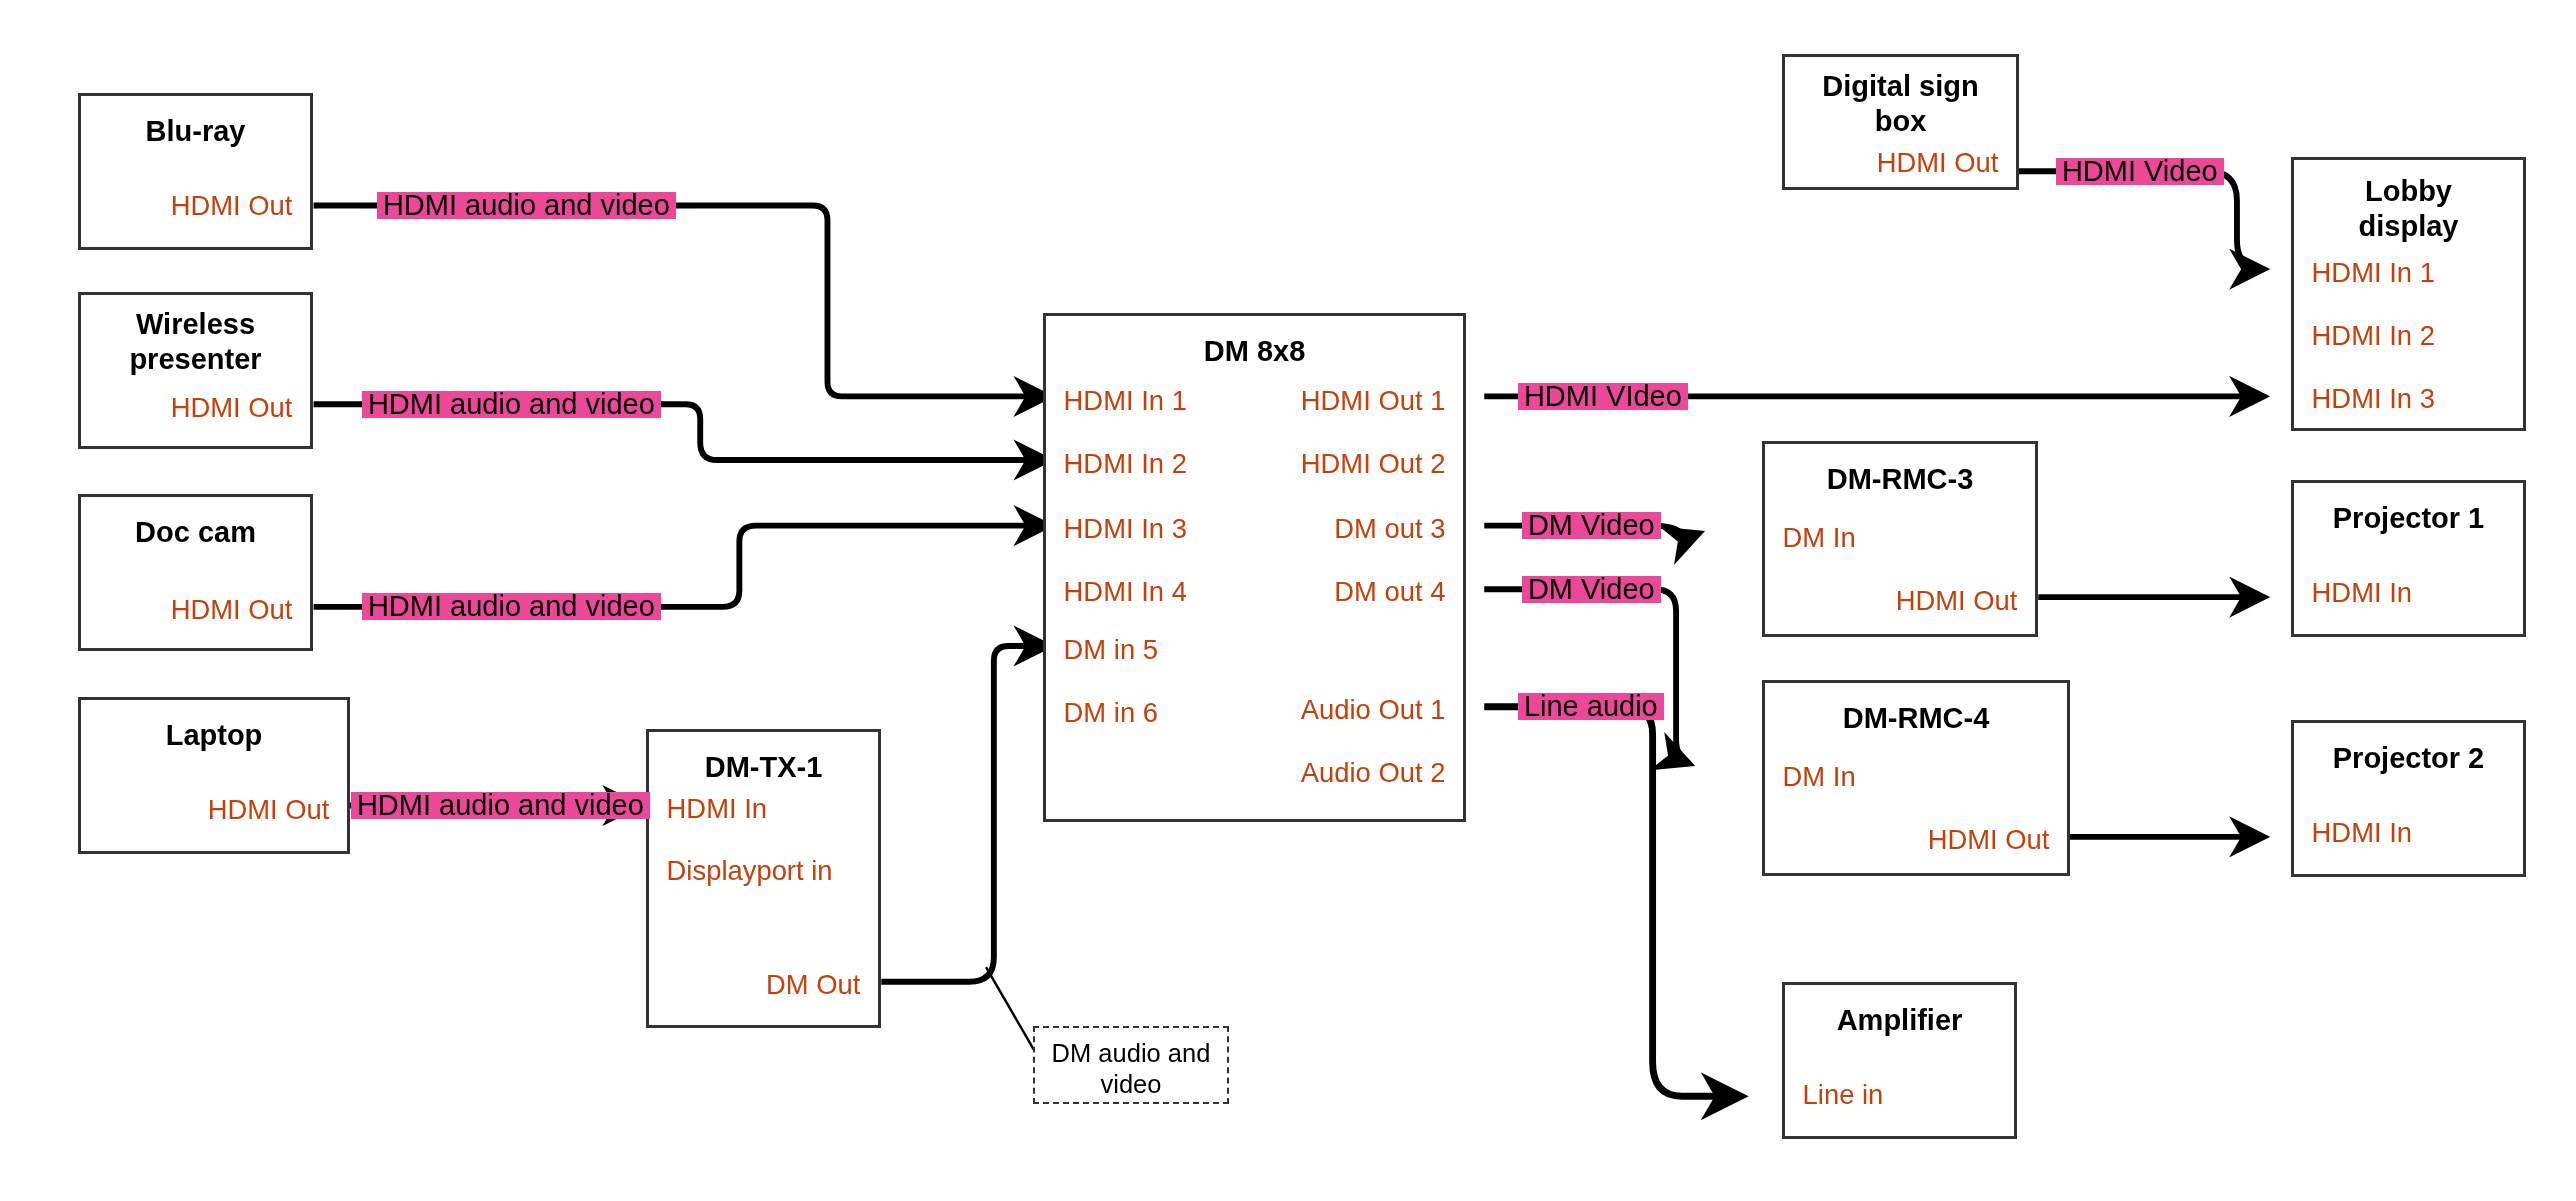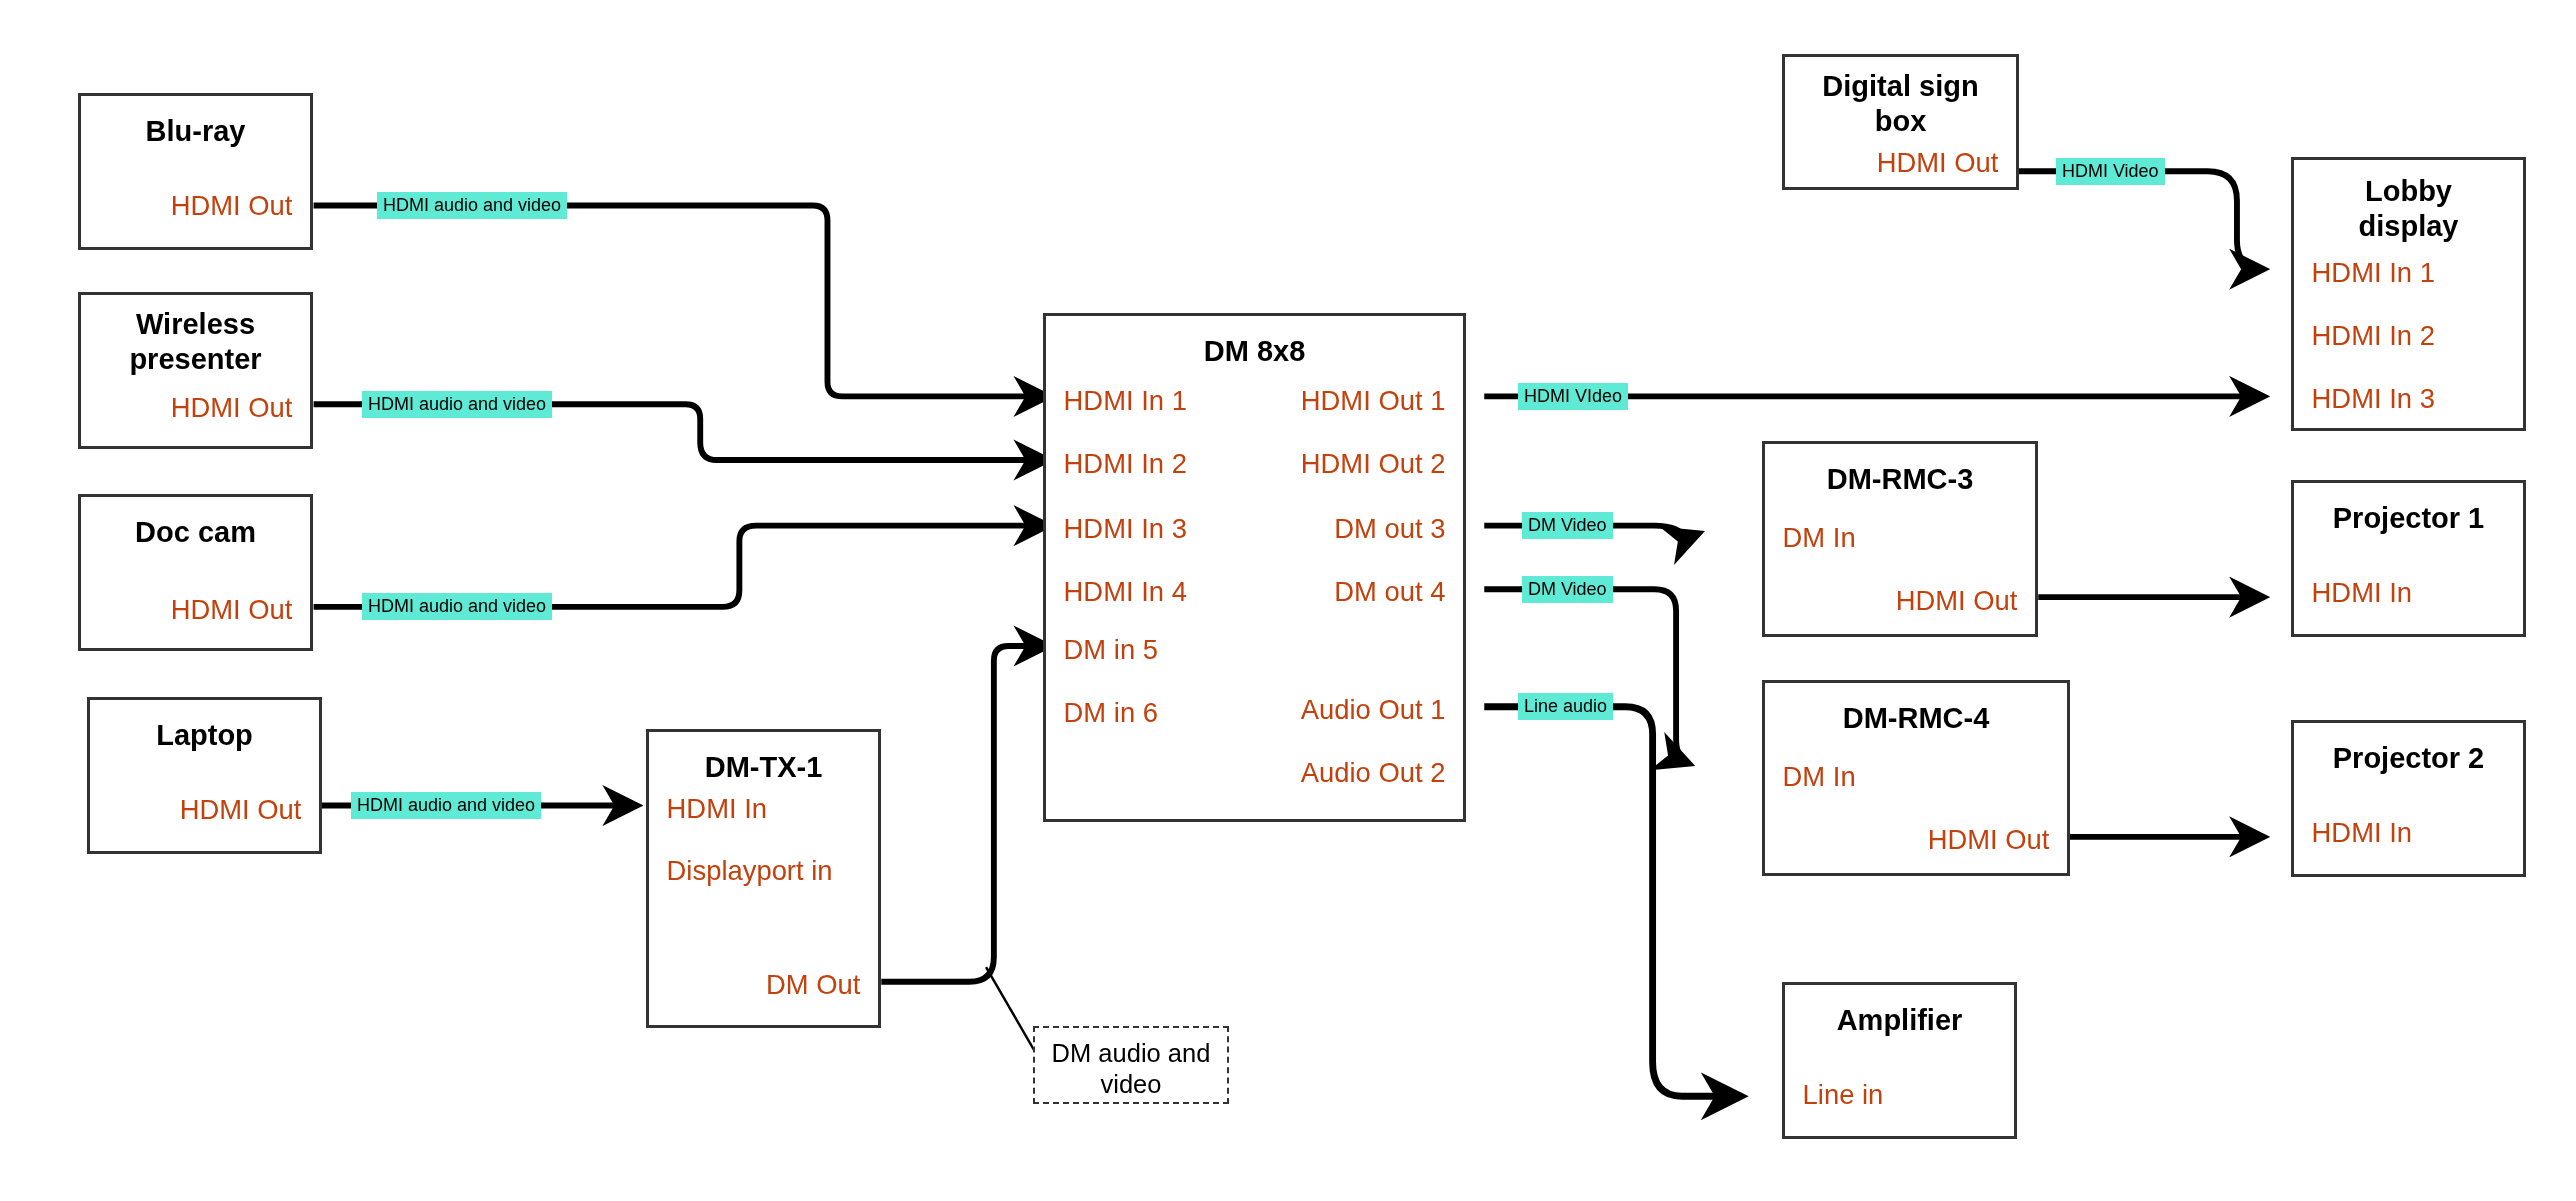--- a/index.html
+++ b/index.html
@@ -54,23 +54,23 @@
   .callout-text {
     position: absolute;
     left: 0; right: 0;
     text-align: center;
     font-size: 25.5px;
     color: #000000;
     line-height: 31px;
   }
   .edge-label {
     position: absolute;
-    font-size: 18px;
+    font-size: 29px;
     color: #000000;
-    background: #5eead4;
+    background: #ec4899;
     white-space: nowrap;
     padding: 0 5.9px;
     z-index: 4;
     line-height: 27.4px;
   }
 </style>
 </head>
 <body>
 
 <div id="canvas">
@@ -118,21 +118,21 @@
     <div class="node-title" style="top:11.7px;">Wireless</div>
     <div class="node-title" style="top:47px;">presenter</div>
     <div class="port right" style="top:97px;">HDMI Out</div>
   </div>
 
   <div class="node" style="left:78px; top:494px; width:235px; height:157px;">
     <div class="node-title" style="top:17.6px;">Doc cam</div>
     <div class="port right" style="top:97px;">HDMI Out</div>
   </div>
 
-  <div class="node" style="left:78px; top:697px; width:235px; height:157px;margin-left:9px;">
+  <div class="node" style="left:78px; top:697px; width:272px; height:157px;">
     <div class="node-title" style="top:17.6px;">Laptop</div>
     <div class="port right" style="top:94px;">HDMI Out</div>
   </div>
 
   <div class="node" style="left:646px; top:729px; width:235px; height:299px;padding-left:45px;">
     <div class="node-title" style="top:17.6px;">DM-TX-1</div>
     <div class="port left" style="top:61px;">HDMI In</div>
     <div class="port left" style="top:123px;">Displayport in</div>
     <div class="port right" style="top:237px;">DM Out</div>
   </div>

